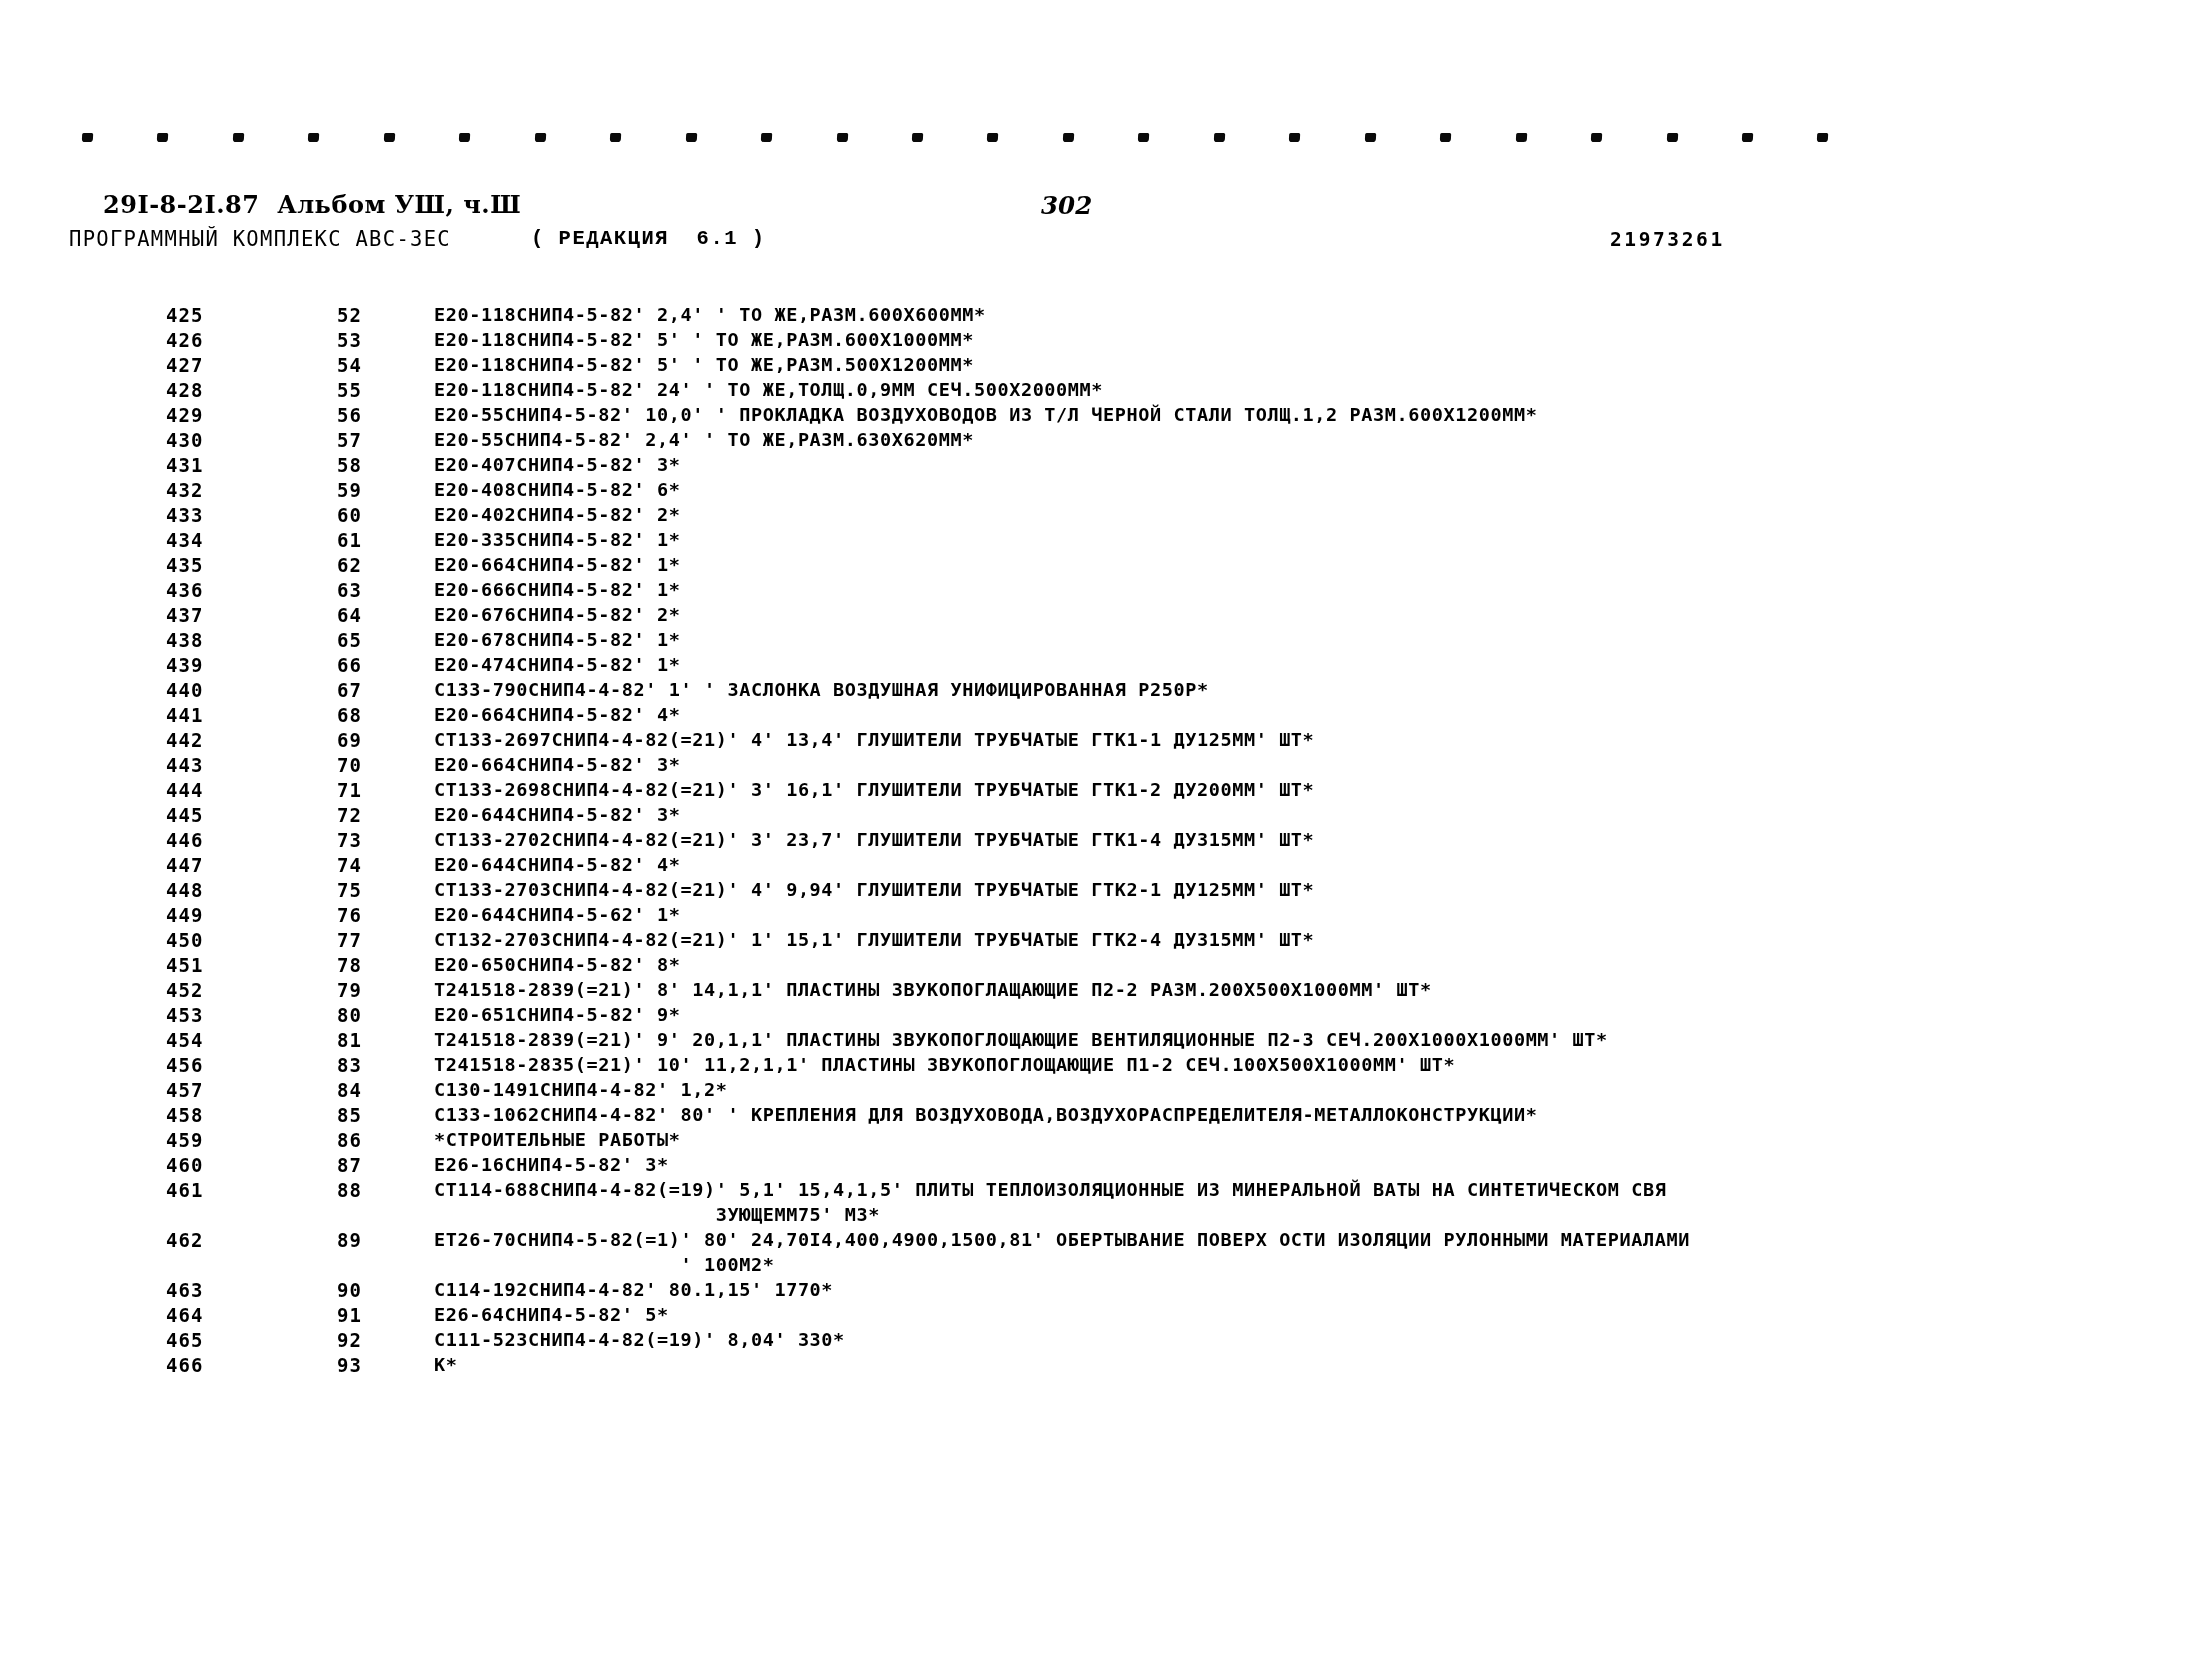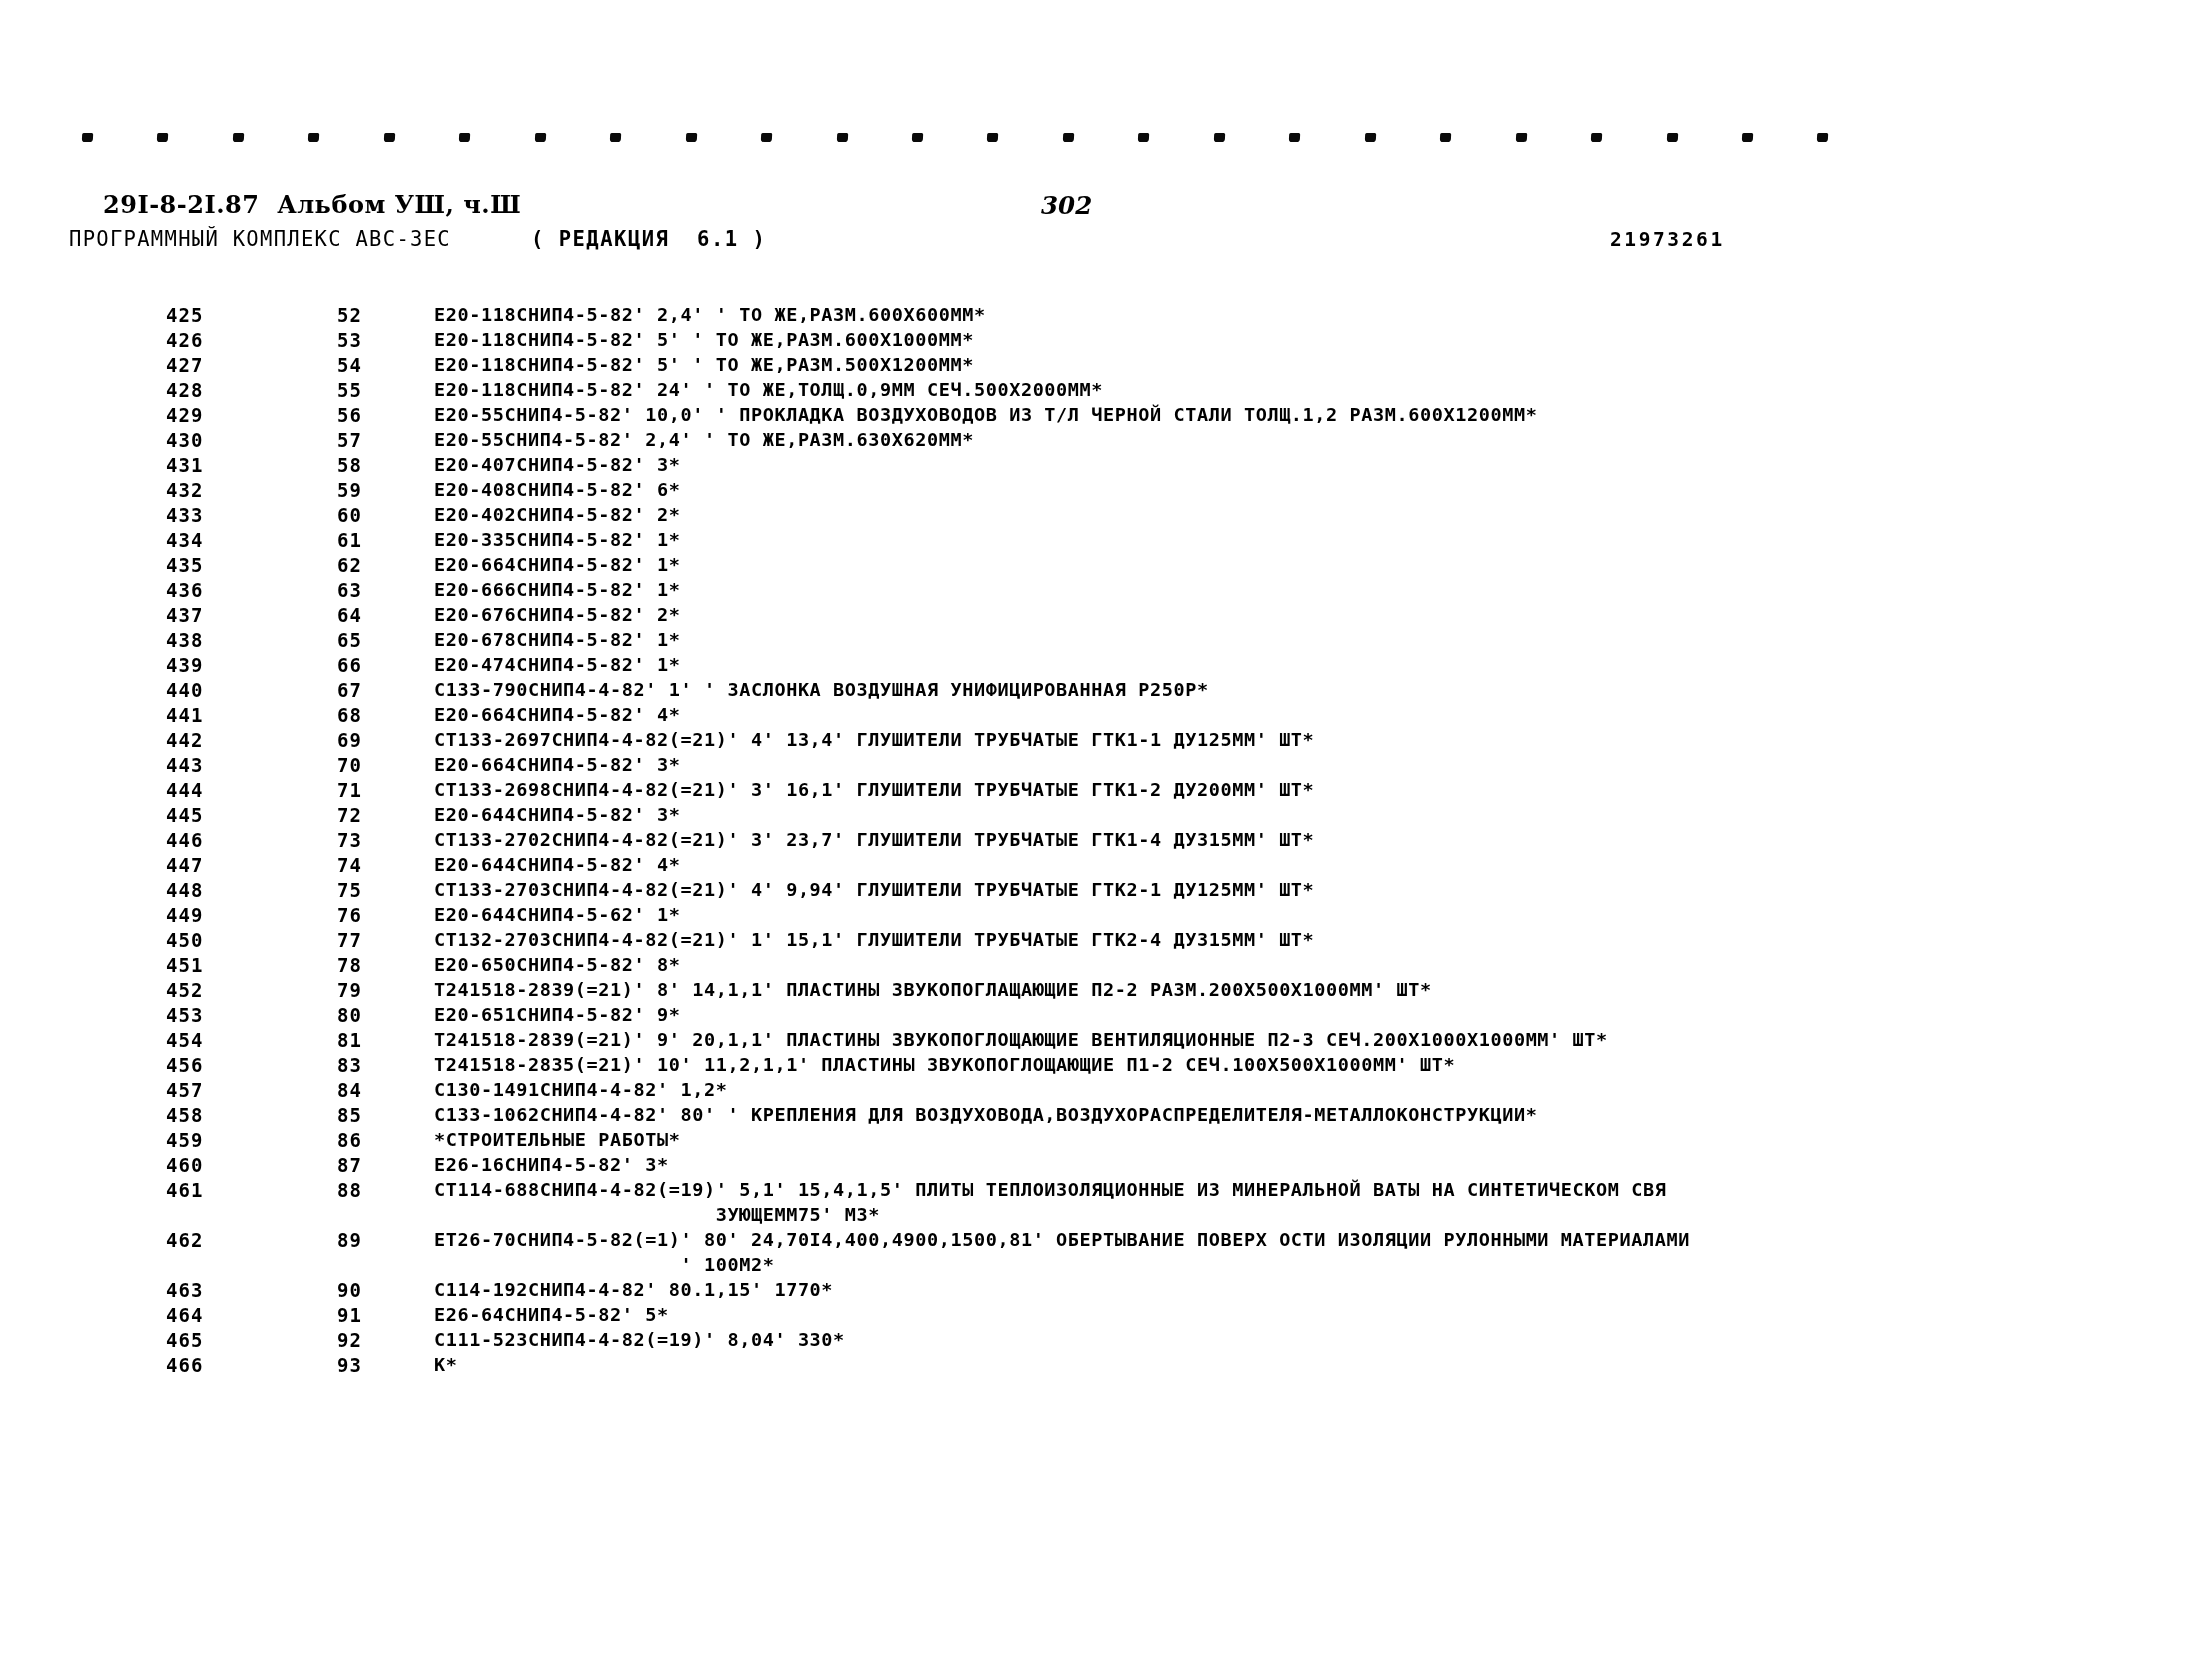--- a/index.html
+++ b/index.html
@@ -85,20 +85,21 @@
     white-space: pre;
   }
   .hdr-revision {
     position: absolute;
     left: 531px;
     top: 37px;
     font-size: 20.5px;
     font-weight: bold;
     letter-spacing: 1.5px;
     white-space: pre;
+    font-family: Liberation Mono, monospace;
   }
   .hdr-job-number {
     position: absolute;
     left: 1610px;
     top: 38px;
     font-size: 19.5px;
     font-weight: bold;
     letter-spacing: 2.6px;
   }
 

